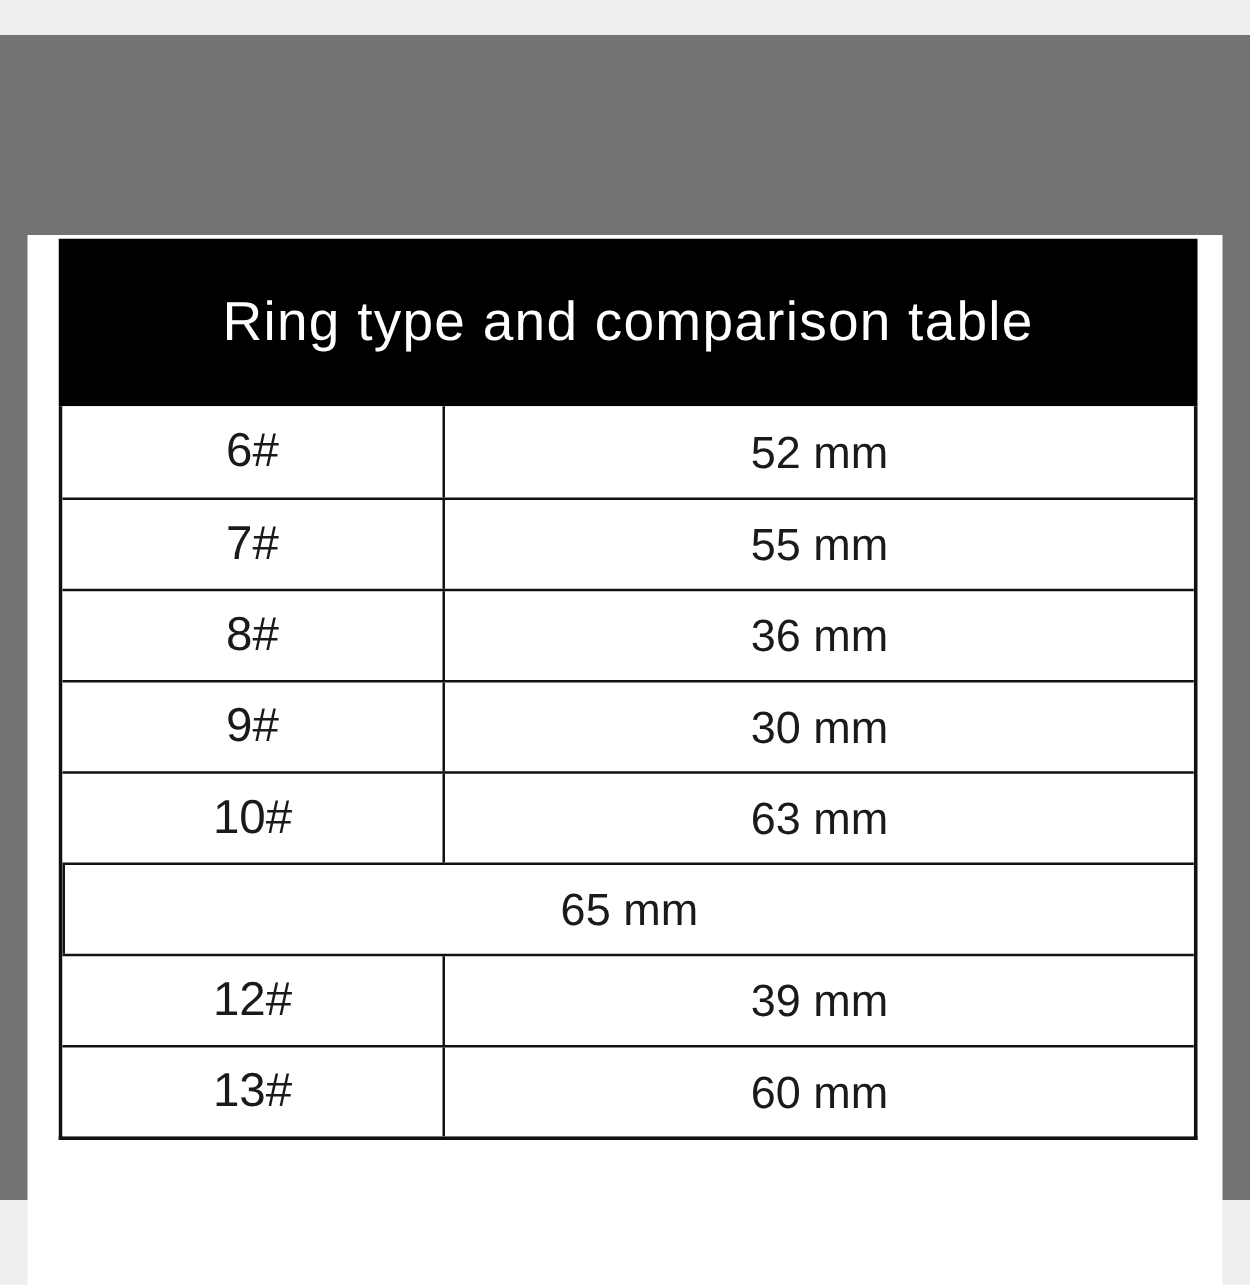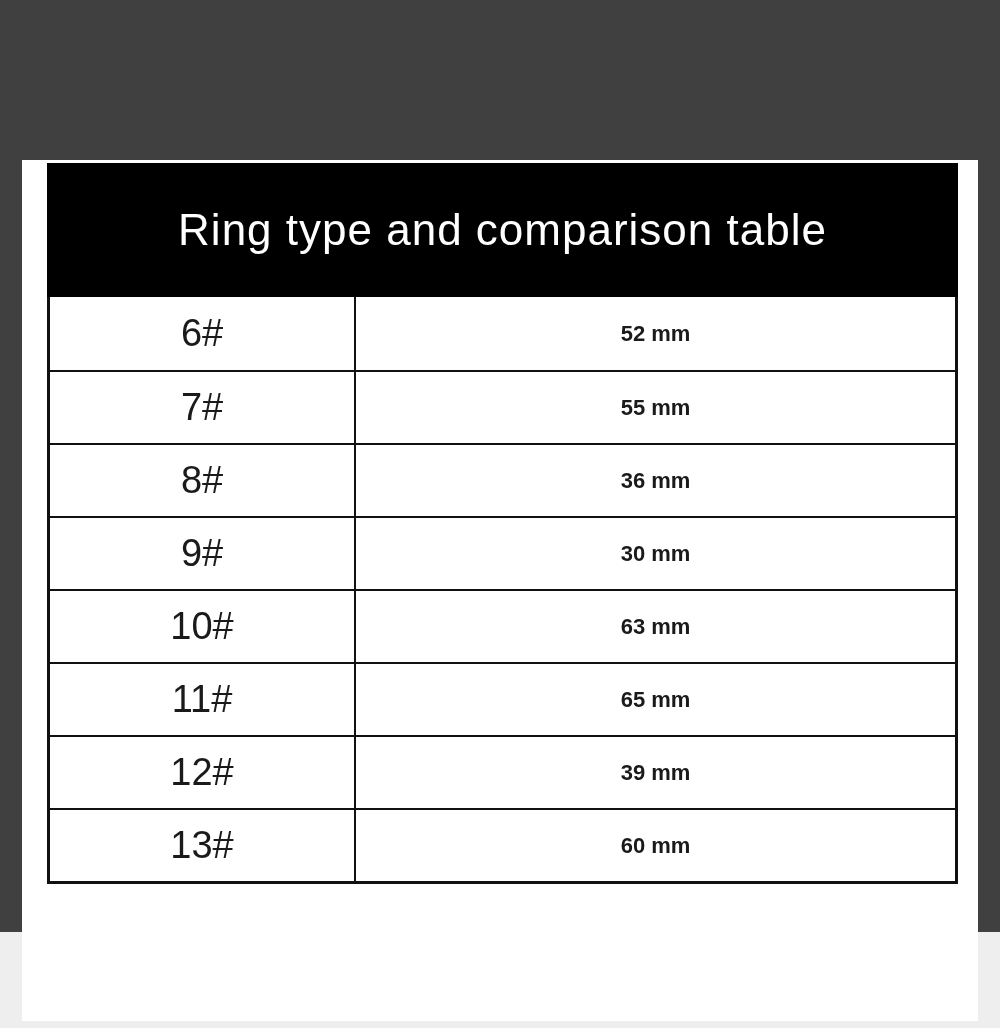--- a/index.html
+++ b/index.html
@@ -7,21 +7,22 @@
     width: 1000px;
     height: 1028px;
     font-family: "Liberation Sans", "DejaVu Sans", sans-serif;
     background: #eeeeee;
     overflow: hidden;
   }
   .page {
     position: relative;
     width: 1000px;
     height: 932px;
-    background: #404040;
+    background: #737373;
+    margin-top: 28px;
   }
   .card {
     position: absolute;
     left: 22px;
     top: 160px;
     width: 956px;
     height: 861px;
     background: #ffffff;
   }
   .table-wrap {
@@ -66,21 +67,21 @@
   .t-cell {
     display: flex;
     align-items: center;
     justify-content: center;
     color: #1a1a1a;
   }
   .t-cell.col-model { width: 33.6%; }
   .t-cell.col-circ  { flex: 1; border-left: 2px solid #111111; }
   .header-row .t-cell { font-size: 25px; font-weight: 400; }
   .data-row .col-model { font-size: 38px; font-weight: 400; }
-  .data-row .col-circ  { font-size: 22px; font-weight: 700; }
+  .data-row .col-circ  { font-size: 36px; font-weight: 400; }
 </style>
 </head>
 <body>
 
 <div class="page">
   <div class="card">
     <div class="table-wrap">
 
       <div class="title-banner">
         <span class="title-text">Ring type and comparison table</span>
@@ -102,21 +103,20 @@
         </div>
         <div class="t-row data-row">
           <div class="t-cell col-model">9#</div>
           <div class="t-cell col-circ">30 mm</div>
         </div>
         <div class="t-row data-row">
           <div class="t-cell col-model">10#</div>
           <div class="t-cell col-circ">63 mm</div>
         </div>
         <div class="t-row data-row">
-          <div class="t-cell col-model">11#</div>
           <div class="t-cell col-circ">65 mm</div>
         </div>
         <div class="t-row data-row">
           <div class="t-cell col-model">12#</div>
           <div class="t-cell col-circ">39 mm</div>
         </div>
         <div class="t-row data-row">
           <div class="t-cell col-model">13#</div>
           <div class="t-cell col-circ">60 mm</div>
         </div>

